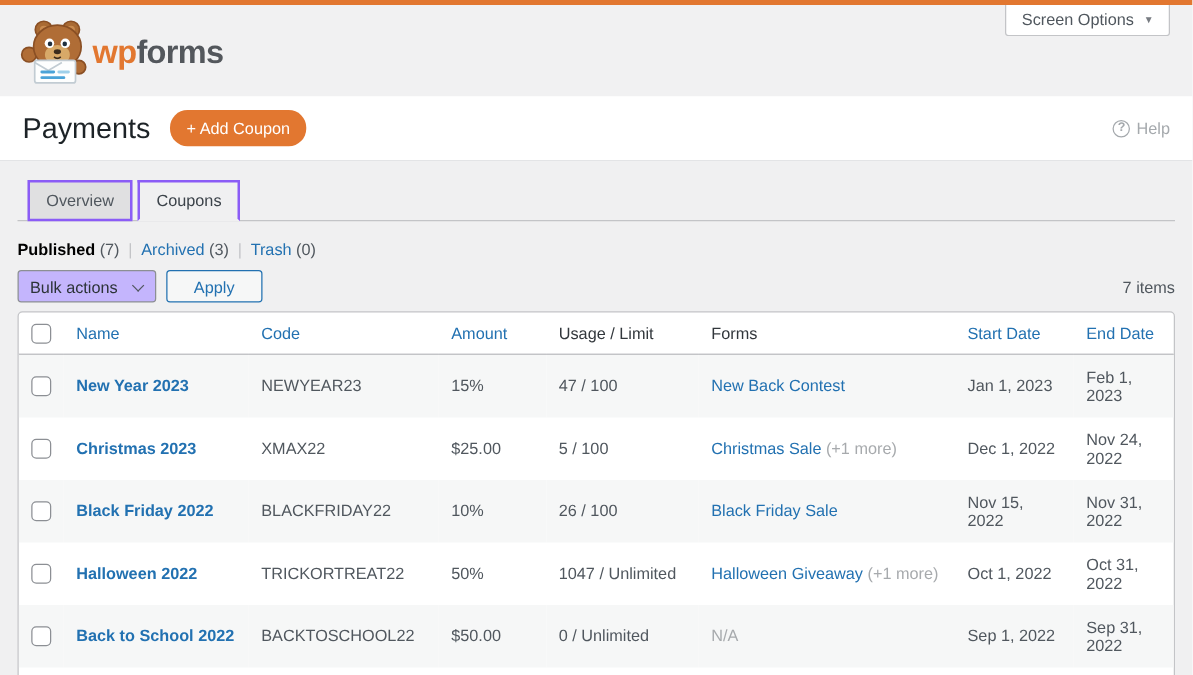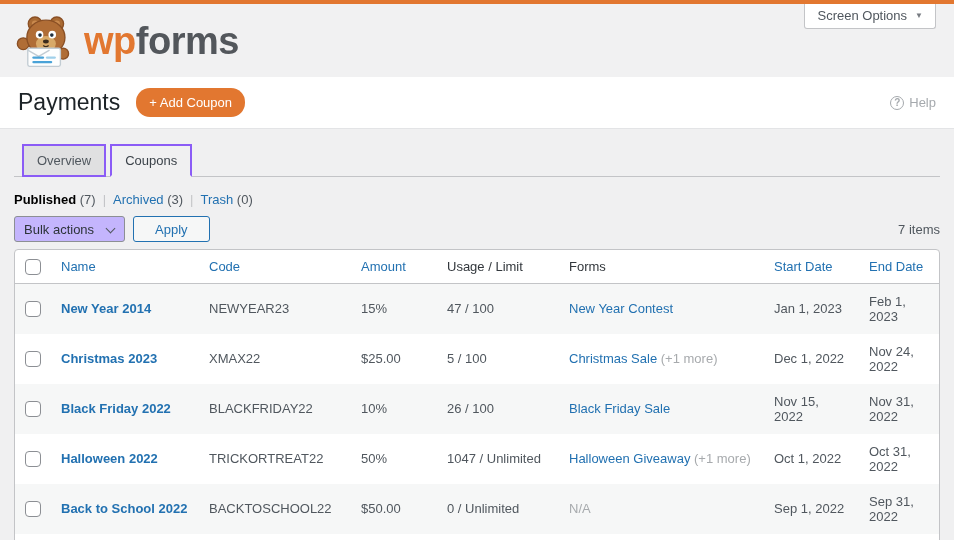--- a/index.html
+++ b/index.html
@@ -14,21 +14,21 @@
   .screen-options {
     position:absolute; top:4px; right:18px; background:#fff;
     border:1px solid #c3c4c7; border-top:none; border-radius:0 0 3px 3px;
     padding:4px 12px 5px; color:#50575e; font-size:13px; cursor:pointer;
     display:flex; align-items:center; gap:8px;text-align:center;
   }
   .screen-options .tri { font-size:8px; color:#787c82; line-height:1; }
   
   .logo-band { background:#f1f1f2; height:73px; display:flex; align-items:center; padding-left:16px; }
   .logo-band svg { display:block; }
-  .wordmark { font-size:38px; font-weight:700; letter-spacing:-0.5px; margin-left:10px; line-height:1; }
+  .wordmark { font-size:26px; font-weight:700; letter-spacing:-0.5px; margin-left:0; line-height:1; }
   .wordmark .wp { color:#e27730; }
   .wordmark .forms { color:#53575c; }
   
   .page-head { background:#fff; height:52px; display:flex; align-items:center; padding:0 18px; border-bottom:1px solid #e3e4e6; }
   .page-title { font-size:23px; font-weight:400; color:#1d2327; }
   .add-coupon {
     margin-left:16px; background:#e27730; color:#fff; border:none; border-radius:14px;
     font-size:13px; padding:7px 13px; cursor:pointer; font-family:inherit;
   }
   .help-link { margin-left:auto; color:#a5a9ad; display:flex; align-items:center; gap:5px; cursor:pointer; }
@@ -163,25 +163,25 @@
             <th><a class="sort-link">Amount</a></th>
             <th><span class="plain">Usage / Limit</span></th>
             <th><span class="plain">Forms</span></th>
             <th><a class="sort-link">Start Date</a></th>
             <th><a class="sort-link">End Date</a></th>
           </tr>
         </thead>
       <tbody>
           <tr>
             <td class="col-check"><span class="checkbox"></span></td>
-            <td><a class="name-link">New Year 2014</a></td>
+            <td><a class="name-link">New Year 2023</a></td>
             <td>NEWYEAR23</td>
             <td>15%</td>
             <td>47 / 100</td>
-            <td><a class="form-link">New Year Contest</a></td>
+            <td><a class="form-link">New Back Contest</a></td>
             <td>Jan 1, 2023</td>
             <td>Feb 1, 2023</td>
           </tr>
           <tr>
             <td class="col-check"><span class="checkbox"></span></td>
             <td><a class="name-link">Christmas 2023</a></td>
             <td>XMAX22</td>
             <td>$25.00</td>
             <td>5 / 100</td>
             <td><a class="form-link">Christmas Sale</a> <span class="muted">(+1 more)</span></td>

